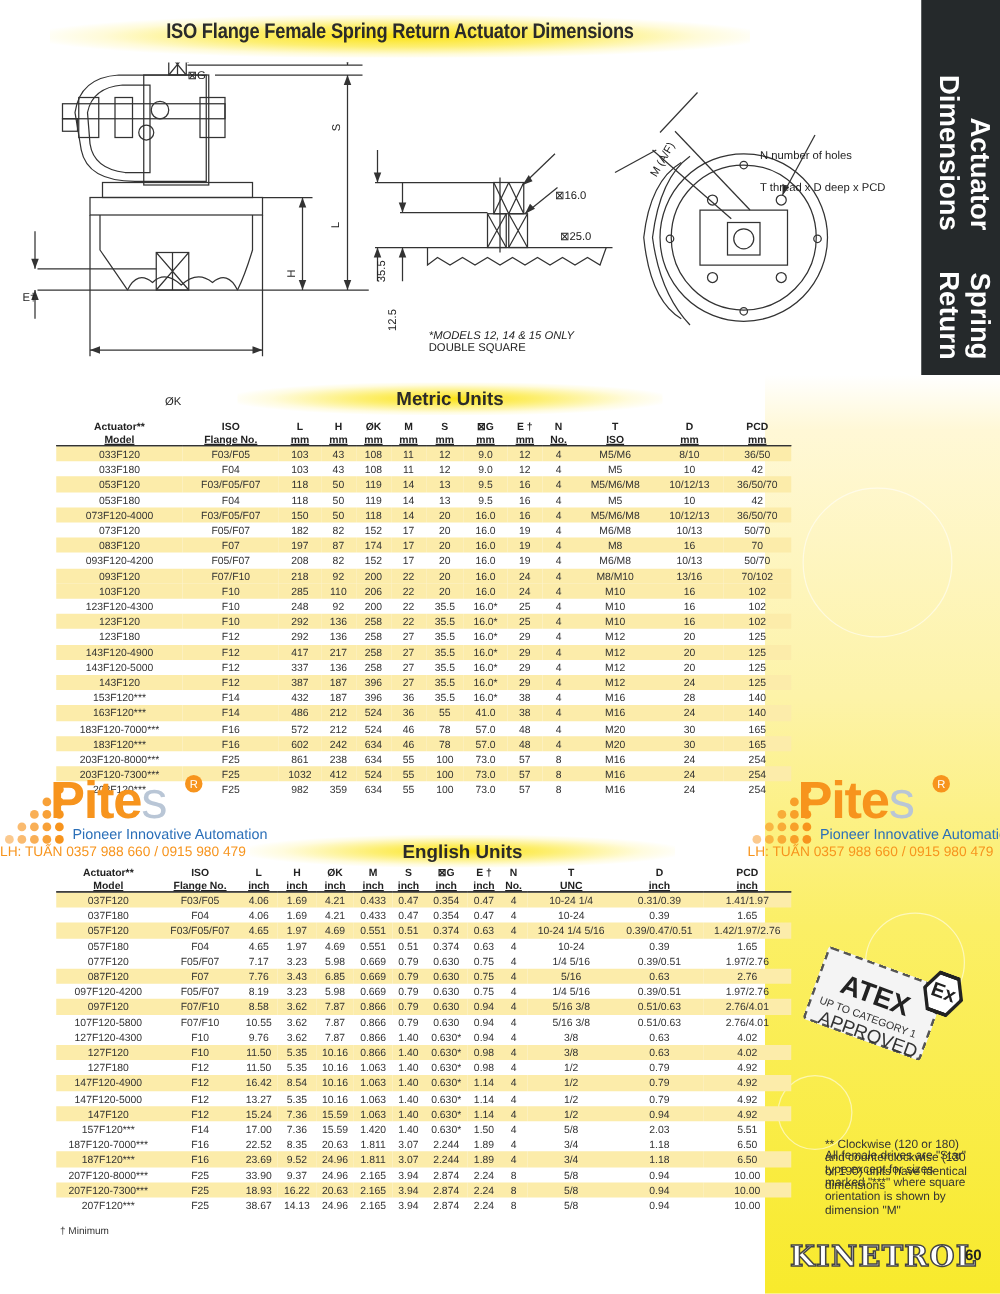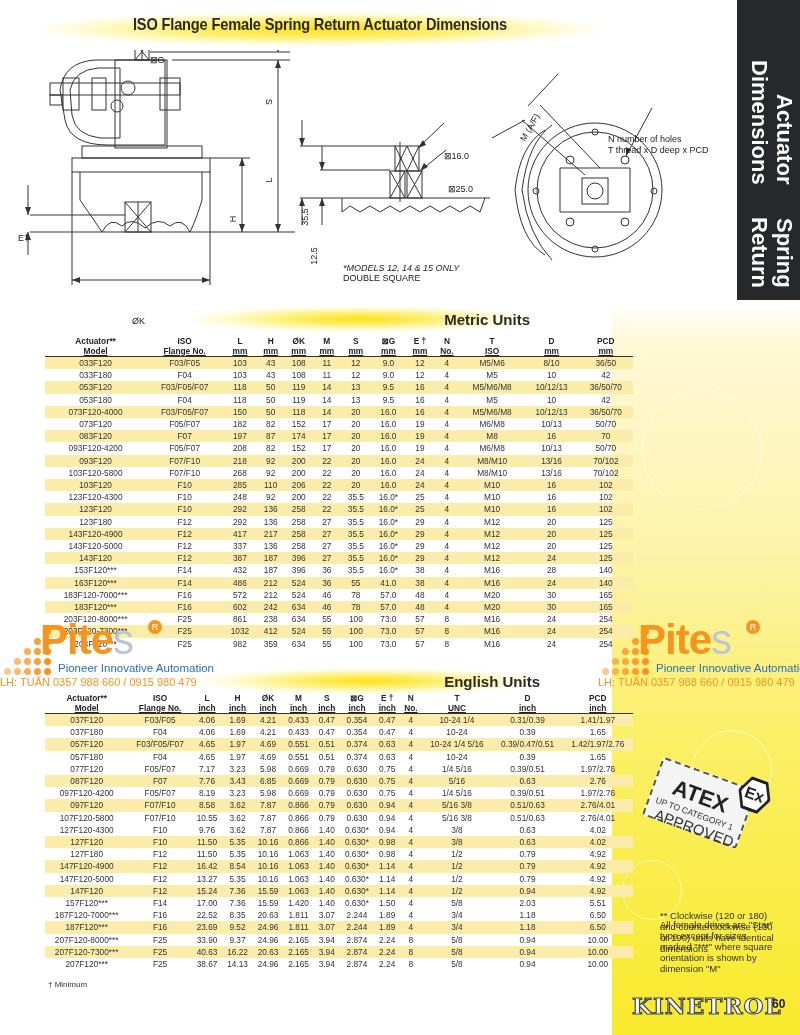--- a/index.html
+++ b/index.html
@@ -35,21 +35,21 @@
     position: absolute; left: 40px; top: 15px; width: 560px; text-align: center;
     font-size: 17px; font-weight: bold; color: #2a2a2a; letter-spacing: -0.2px;
     transform: scaleX(0.86);
   }
 
   .section-glow {
     position: absolute; height: 26px;
     background: radial-gradient(ellipse at center, #fbe316 0%, #fdef72 30%, rgba(255,248,190,0.5) 60%, rgba(255,255,255,0) 75%);
   }
   .section-title {
-    position: absolute; font-size: 15px; font-weight: bold; color: #2a2a2a; text-align: right;
+    position: absolute; font-size: 15px; font-weight: bold; color: #2a2a2a; text-align: center;
   }
 
   
   .diagram { position: absolute; left: 0; top: 50px; width: 735px; height: 245px; }
   .diag-label { position: absolute; font-size: 9px; color: #222; white-space: nowrap; }
 
   
   table.dims {
     position: absolute; border-collapse: collapse; font-size: 8.3px; color: #333;
   }
@@ -227,21 +227,21 @@
   <div class="diag-label" style="left:230px;top:164px;transform:rotate(-90deg);">H</div>
   <div class="diag-label" style="left:18px;top:183px;">E†</div>
   <div class="diag-label" style="left:132px;top:266px;">ØK</div>
   <div class="diag-label" style="left:444px;top:101px;">⊠16.0</div>
   <div class="diag-label" style="left:448px;top:134px;">⊠25.0</div>
   <div class="diag-label" style="left:296px;top:162px;transform:rotate(-90deg);">35.5</div>
   <div class="diag-label" style="left:305px;top:201px;transform:rotate(-90deg);">12.5</div>
   <div class="diag-label" style="left:343px;top:213px;font-style:italic;">*MODELS 12, 14 &amp; 15 ONLY</div>
   <div class="diag-label" style="left:343px;top:223px;">DOUBLE SQUARE</div>
   <div class="diag-label" style="left:518px;top:88px;transform:rotate(-60deg);transform-origin:left top;">M (A/F)</div>
-  <div class="diag-label" style="left:608px;top:84px;">N number of holes</div>
+  <div class="diag-label" style="left:608px;top:69px;">N number of holes</div>
   <div class="diag-label" style="left:608px;top:95px;">T thread x D deep x PCD</div>
 </div>
 
 <div class="section-glow" style="left:190px;top:306px;width:340px;"></div>
 <div class="section-title" style="left:190px;top:311px;width:340px;">Metric Units</div>
 
 <table class="dims" id="metric-table" style="left:45px;top:337px;width:588px;">
   <thead>
       <tr id="metric-head">
         <th>
@@ -416,35 +416,20 @@
         <td>19</td>
         <td>4</td>
         <td>M6/M8</td>
         <td>10/13</td>
         <td>50/70</td>
       </tr>
       <tr class="alt">
         <td>093F120</td>
         <td>F07/F10</td>
         <td>218</td>
-        <td>92</td>
-        <td>200</td>
-        <td>22</td>
-        <td>20</td>
-        <td>16.0</td>
-        <td>24</td>
-        <td>4</td>
-        <td>M8/M10</td>
-        <td>13/16</td>
-        <td>70/102</td>
-      </tr>
-      <tr>
-        <td>103F120-5800</td>
-        <td>F07/F10</td>
-        <td>268</td>
         <td>92</td>
         <td>200</td>
         <td>22</td>
         <td>20</td>
         <td>16.0</td>
         <td>24</td>
         <td>4</td>
         <td>M8/M10</td>
         <td>13/16</td>
         <td>70/102</td>
@@ -1051,21 +1036,21 @@
         <td>2.874</td>
         <td>2.24</td>
         <td>8</td>
         <td>5/8</td>
         <td>0.94</td>
         <td>10.00</td>
       </tr>
       <tr class="alt">
         <td>207F120-7300***</td>
         <td>F25</td>
-        <td>40.63</td>
+        <td>18.93</td>
         <td>16.22</td>
         <td>20.63</td>
         <td>2.165</td>
         <td>3.94</td>
         <td>2.874</td>
         <td>2.24</td>
         <td>8</td>
         <td>5/8</td>
         <td>0.94</td>
         <td>10.00</td>

